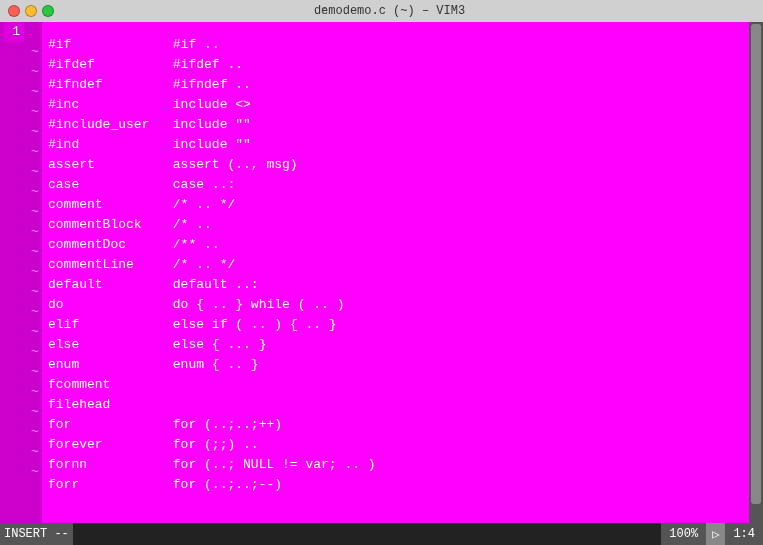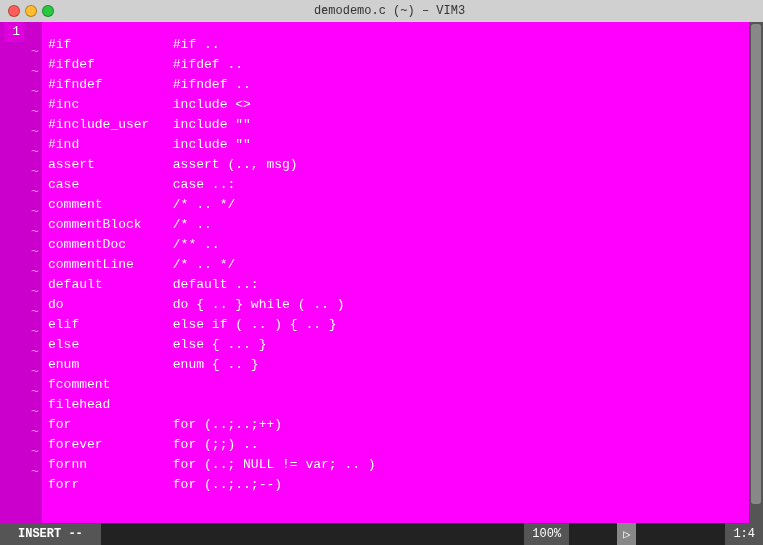--- a/index.html
+++ b/index.html
@@ -139,33 +139,32 @@
       height: 22px;
       background: #222;
       display: flex;
       align-items: center;
       flex-shrink: 0;
       position: relative;
     }
     .status-mode {
       background: #555;
       color: #fff;
-      padding: 0 18px;
+      padding: 0 4px;
       height: 100%;
       display: flex;
       align-items: center;
       font-size: 12px;
-      font-weight: bold;
+      font-weight: normal;
     }
     .status-right {
       position: absolute;
       right: 0;
       display: flex;
       height: 100%;
-      gap: 48px;
     }
     .status-percent {
       background: #555;
       color: #fff;
       padding: 0 8px;
       display: flex;
       align-items: center;
       font-size: 12px;
     }
     .status-flag {
@@ -176,21 +175,20 @@
       align-items: center;
       font-size: 12px;
     }
     .status-pos {
       background: #555;
       color: #fff;
       padding: 0 8px;
       display: flex;
       align-items: center;
       font-size: 12px;
-      margin-left: 41px;
     }
   </style>
 </head>
 <body>
 
 <div class="titlebar">
   <div class="titlebar-buttons">
     <div class="tb-btn tb-close"></div>
     <div class="tb-btn tb-min"></div>
     <div class="tb-btn tb-max"></div>

